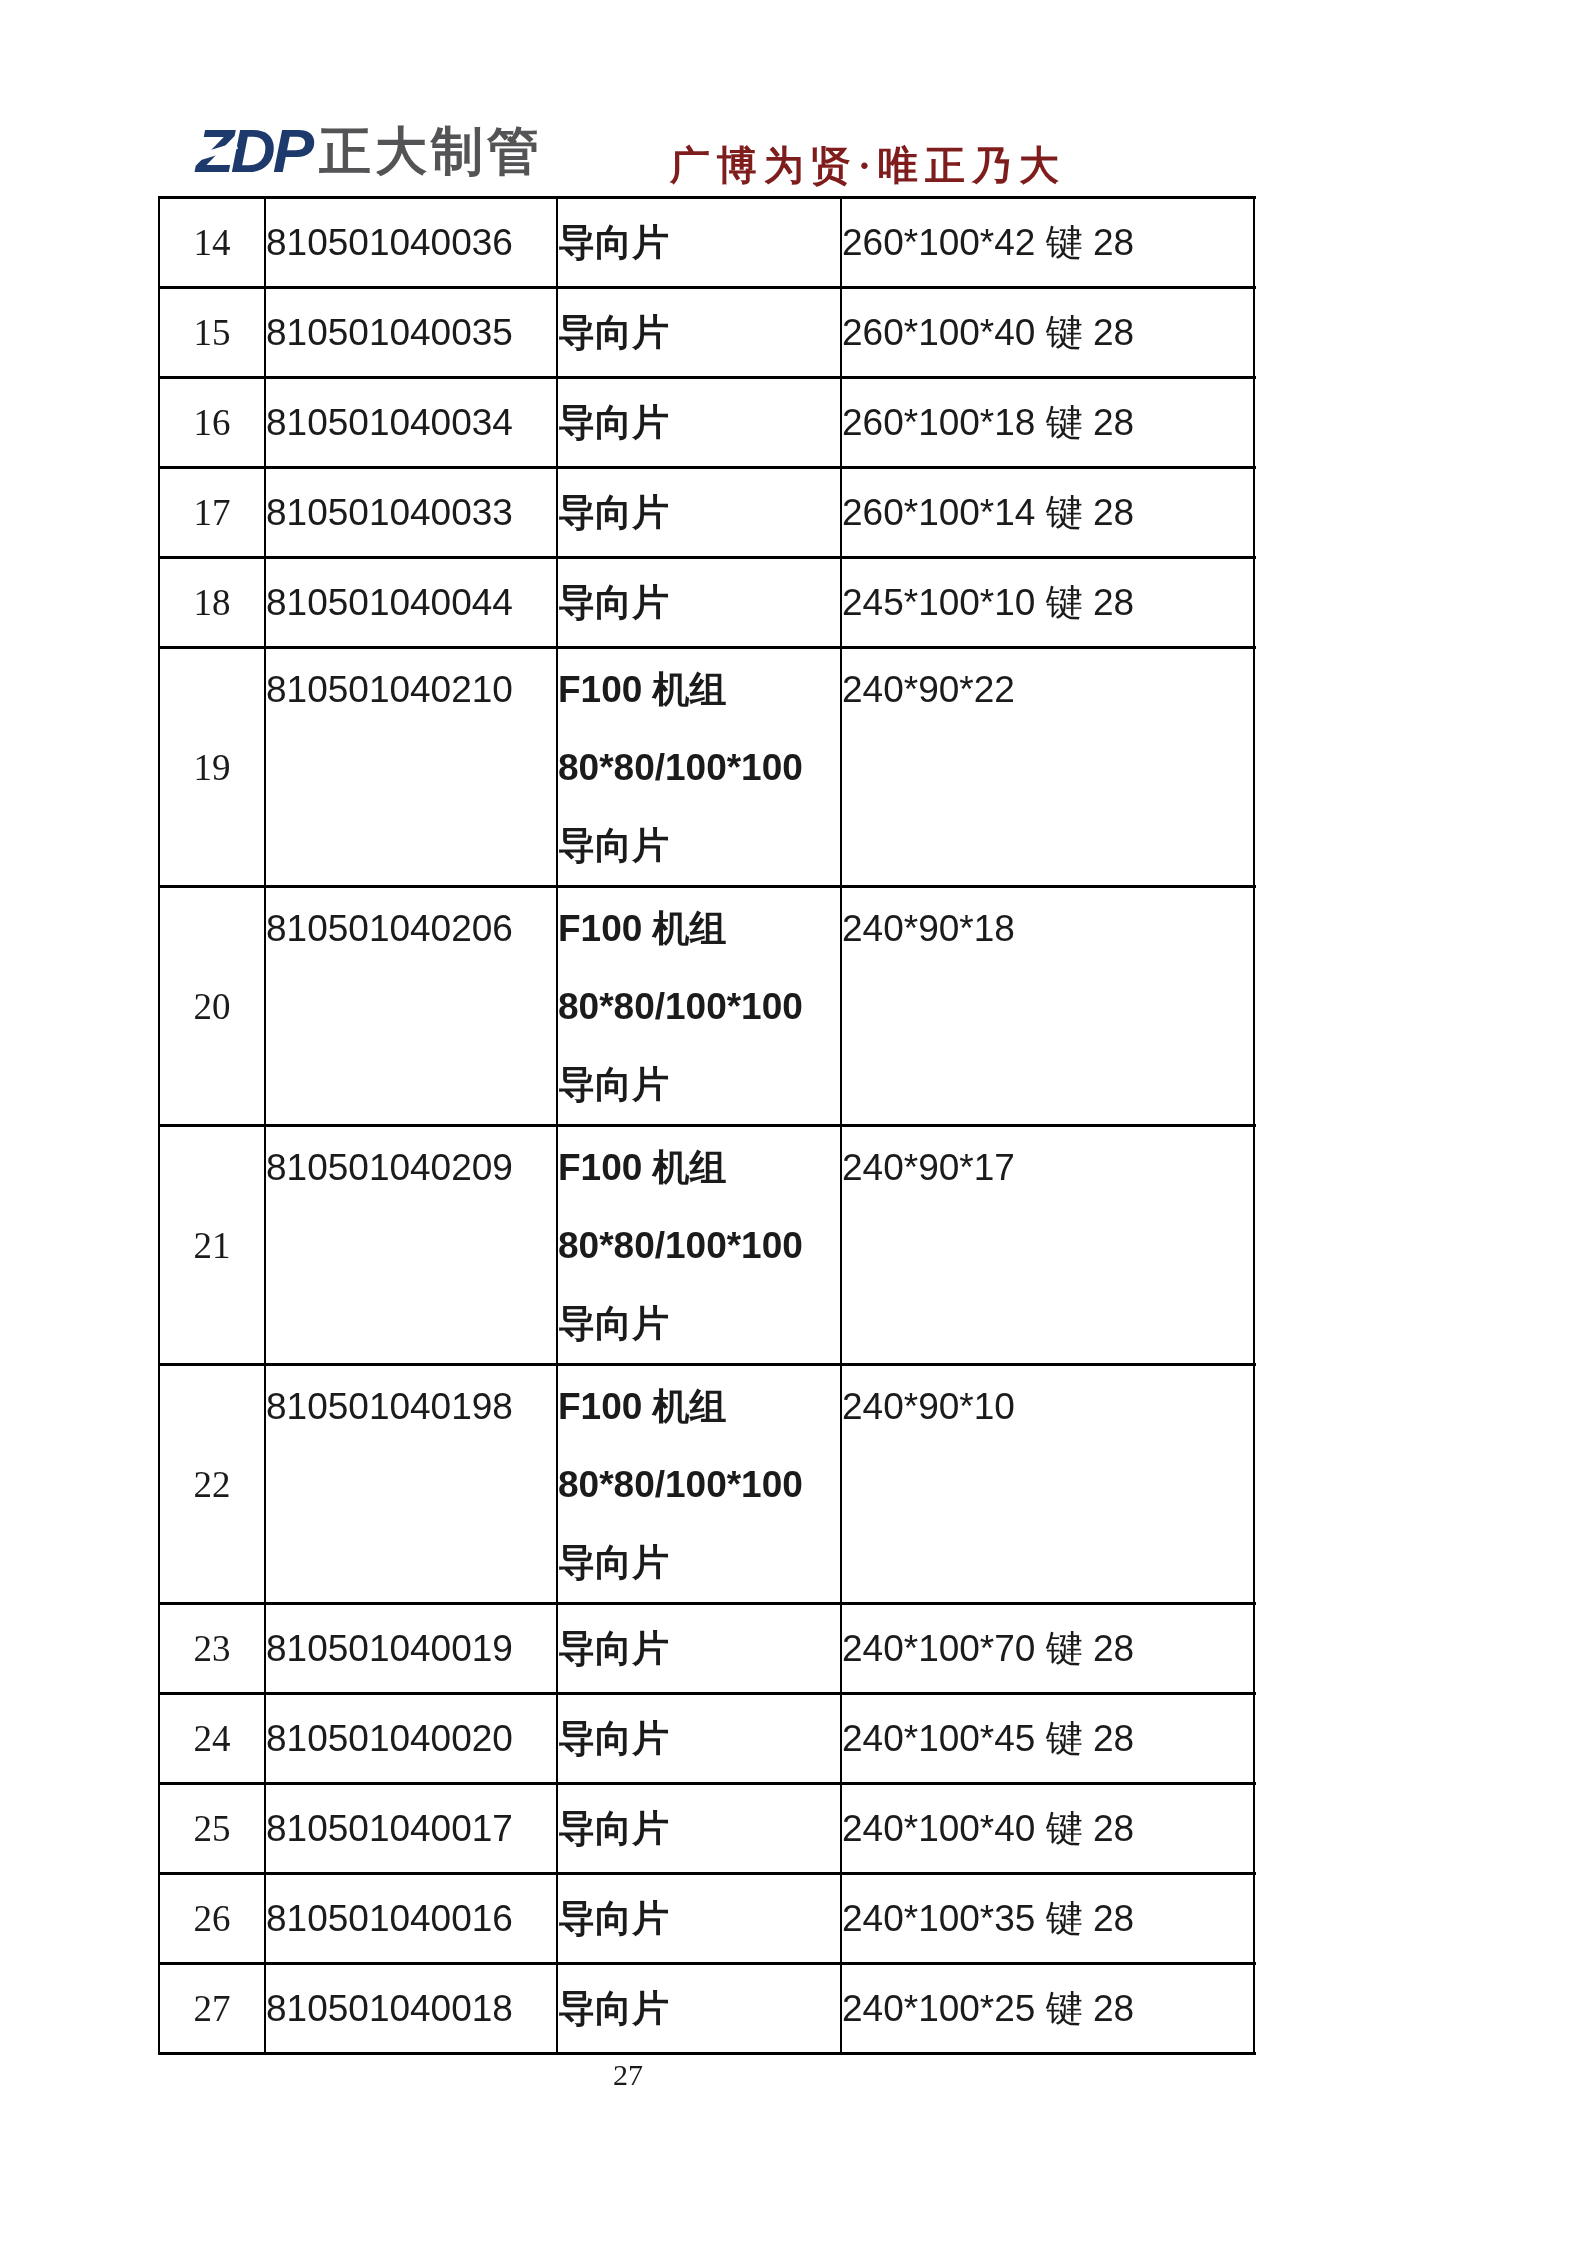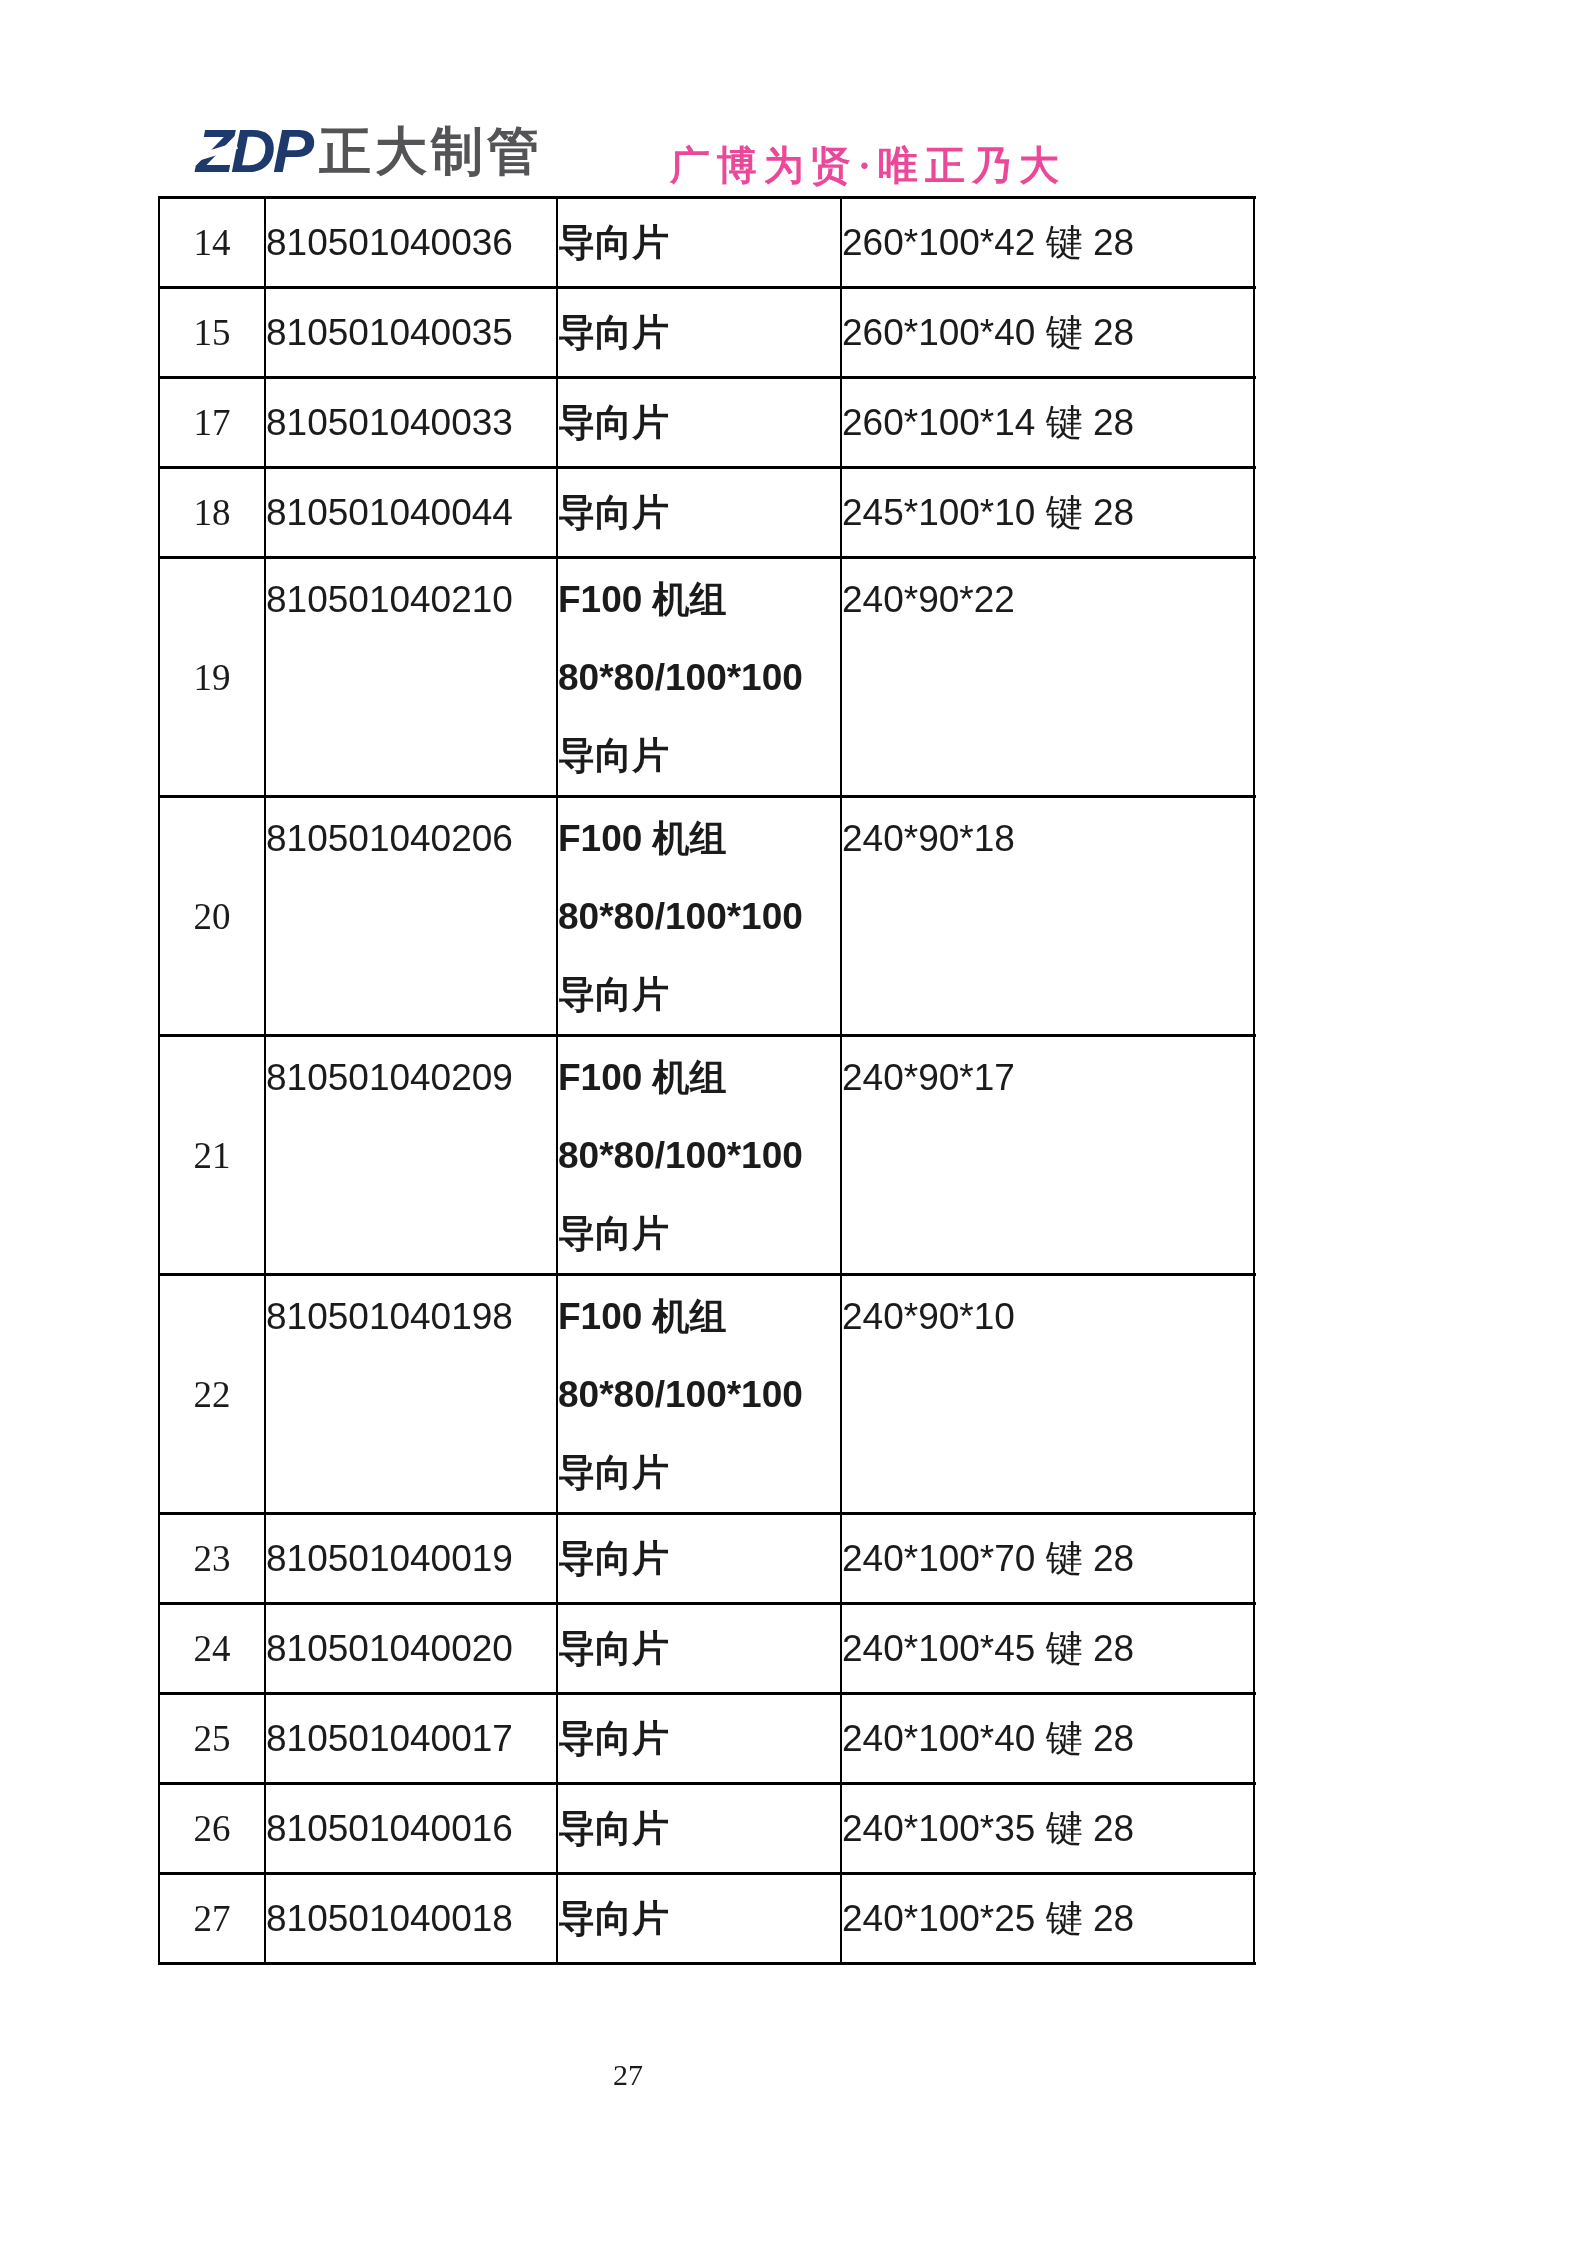--- a/index.html
+++ b/index.html
@@ -51,21 +51,21 @@
     color: #545456;
   }
   .slogan {
     position: absolute;
     top: 138px;
     right: 190px;
     font-family: "Liberation Serif", "DejaVu Serif", serif;
     font-weight: 600;
     font-size: 40px;
     letter-spacing: 7px;
-    color: #ec4899;
+    color: #7f1d1d;
     white-space: nowrap;
   }
 
   
   table.parts {
     position: absolute;
     left: 158px;
     top: 196px;
     width: 1402px;
     border-collapse: collapse;
@@ -153,20 +153,30 @@
     <td class="c-no">15</td>
     <td class="c-code">810501040035</td>
     <td class="c-name">
             <div class="name-line">导向片</div>
           </td>
     <td class="c-spec">260*100*40 键 28</td>
     <td class="c-unit">片</td>
     <td class="c-remark"></td>
   </tr>
         <tr class="row-normal">
+    <td class="c-no">16</td>
+    <td class="c-code">810501040034</td>
+    <td class="c-name">
+            <div class="name-line">导向片</div>
+          </td>
+    <td class="c-spec">260*100*18 键 28</td>
+    <td class="c-unit">片</td>
+    <td class="c-remark"></td>
+  </tr>
+        <tr class="row-normal">
     <td class="c-no">17</td>
     <td class="c-code">810501040033</td>
     <td class="c-name">
             <div class="name-line">导向片</div>
           </td>
     <td class="c-spec">260*100*14 键 28</td>
     <td class="c-unit">片</td>
     <td class="c-remark"></td>
   </tr>
         <tr class="row-normal">

